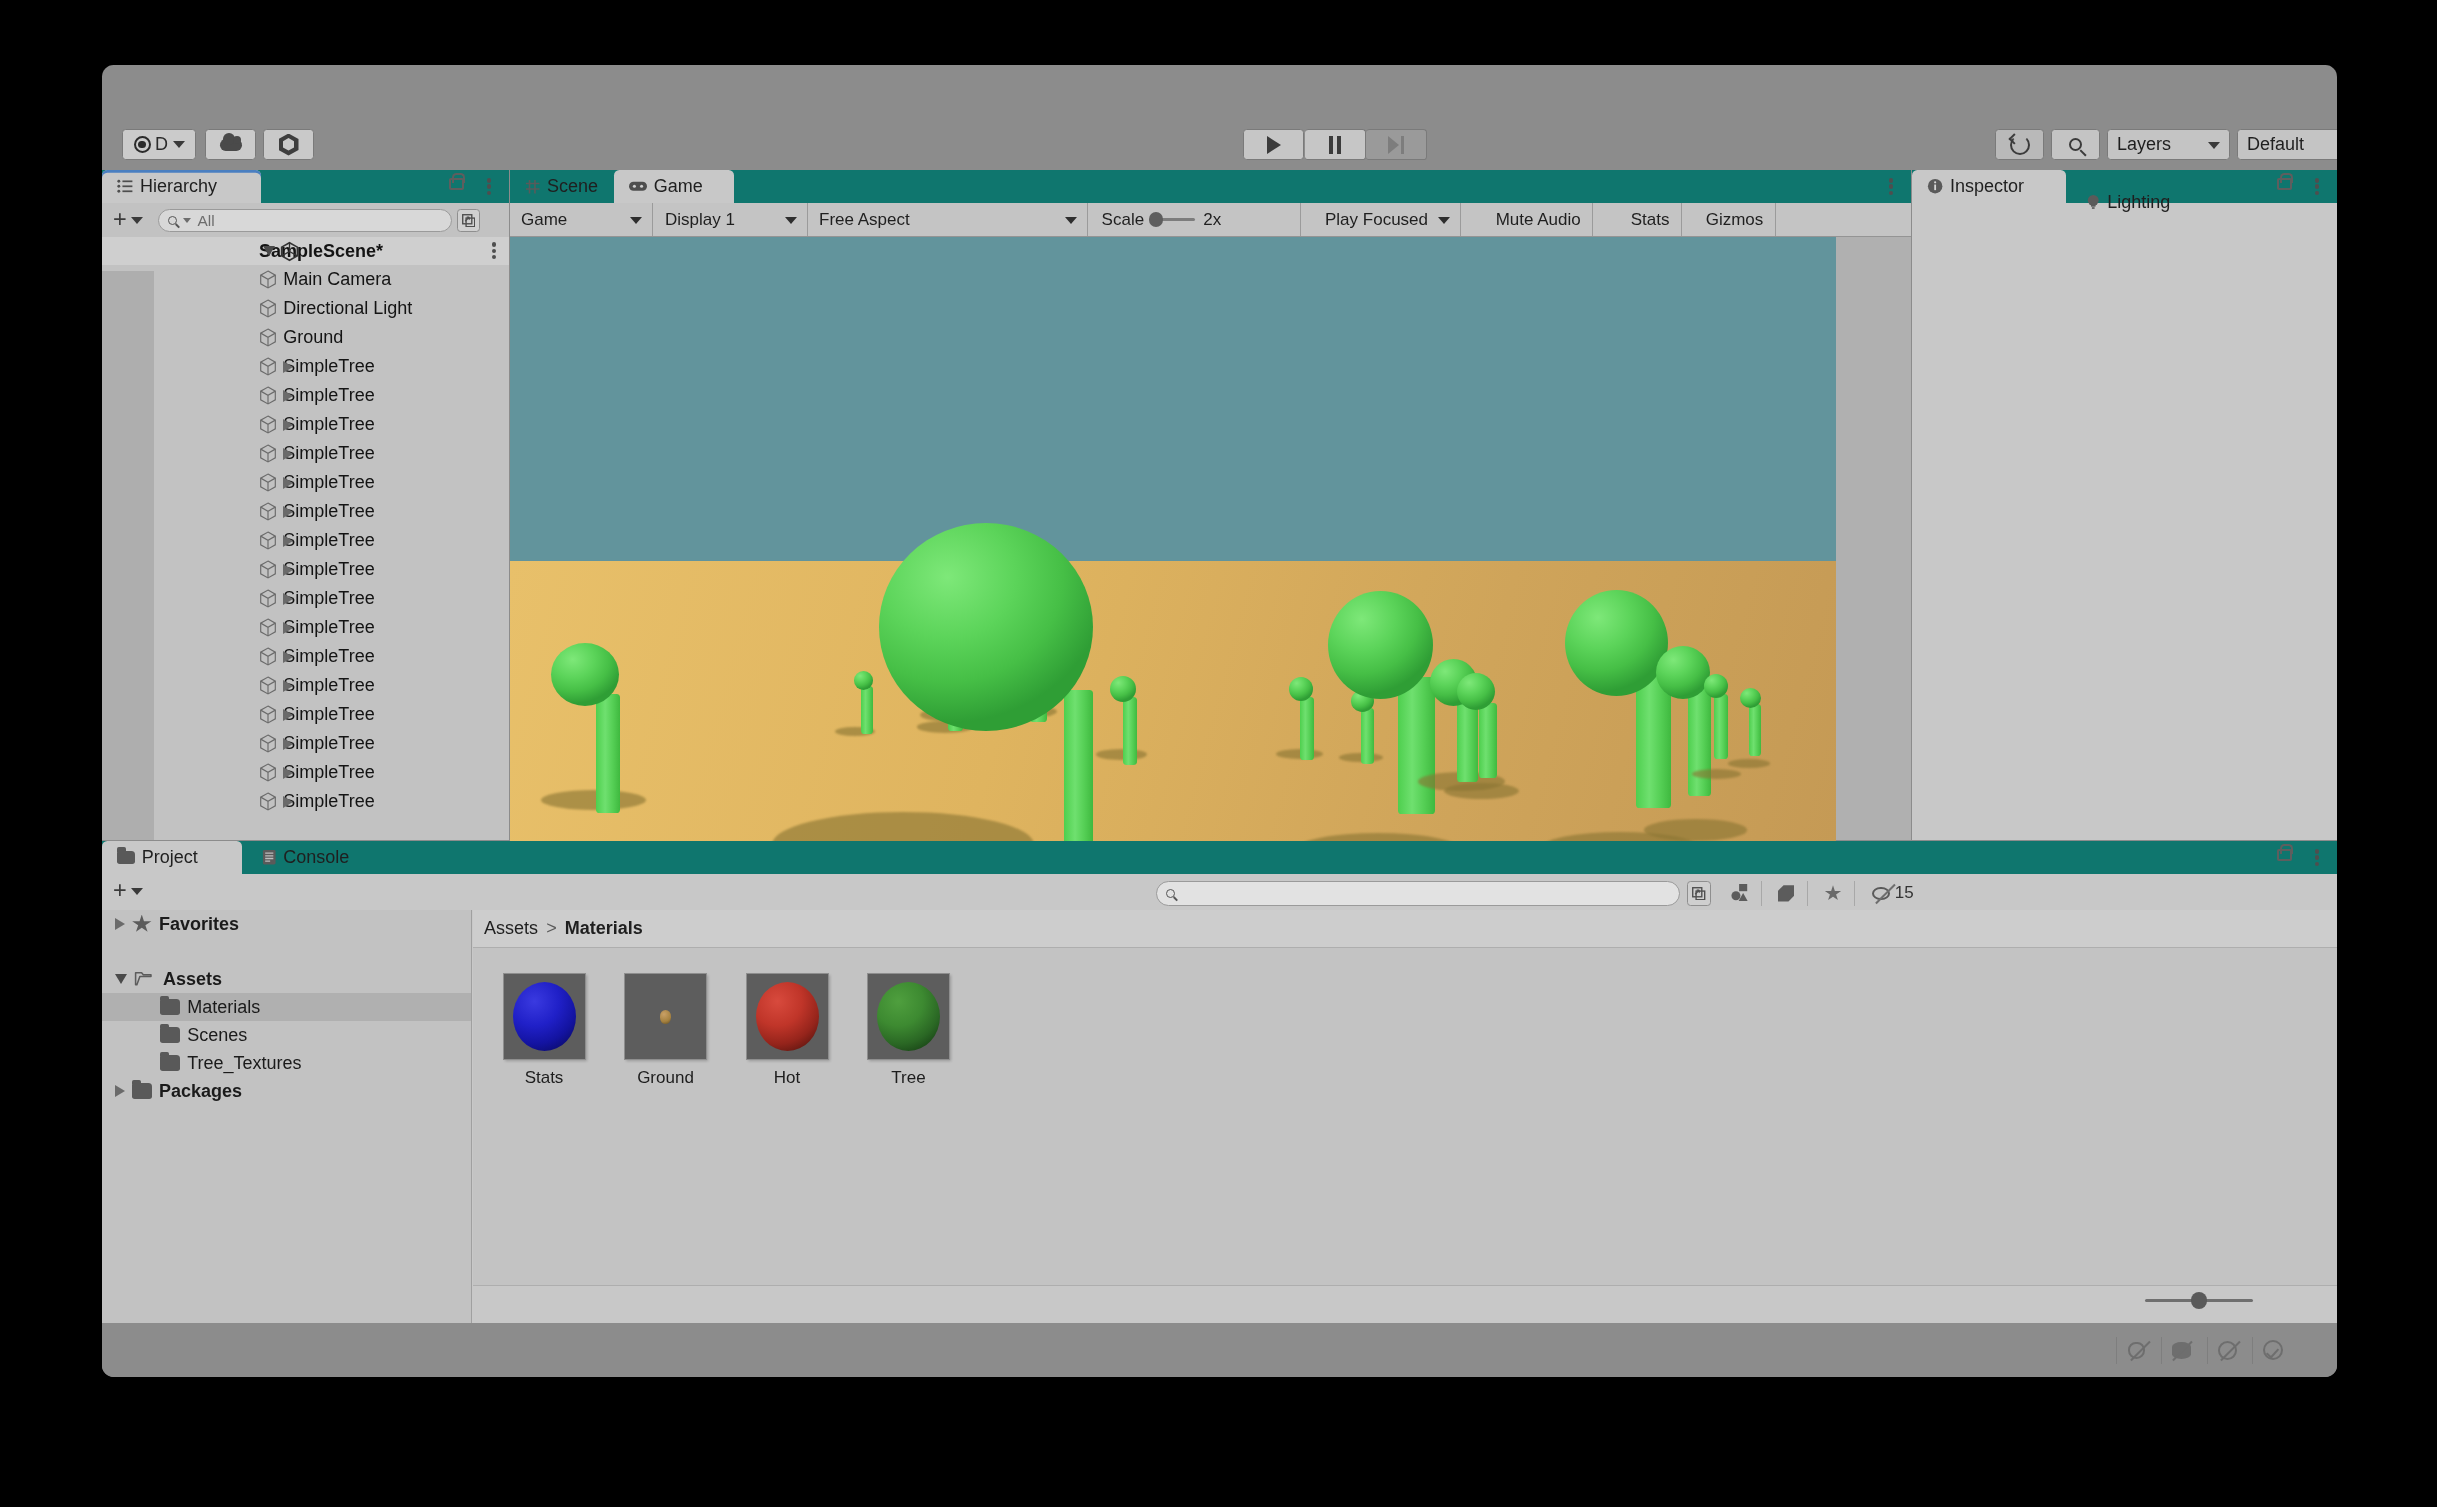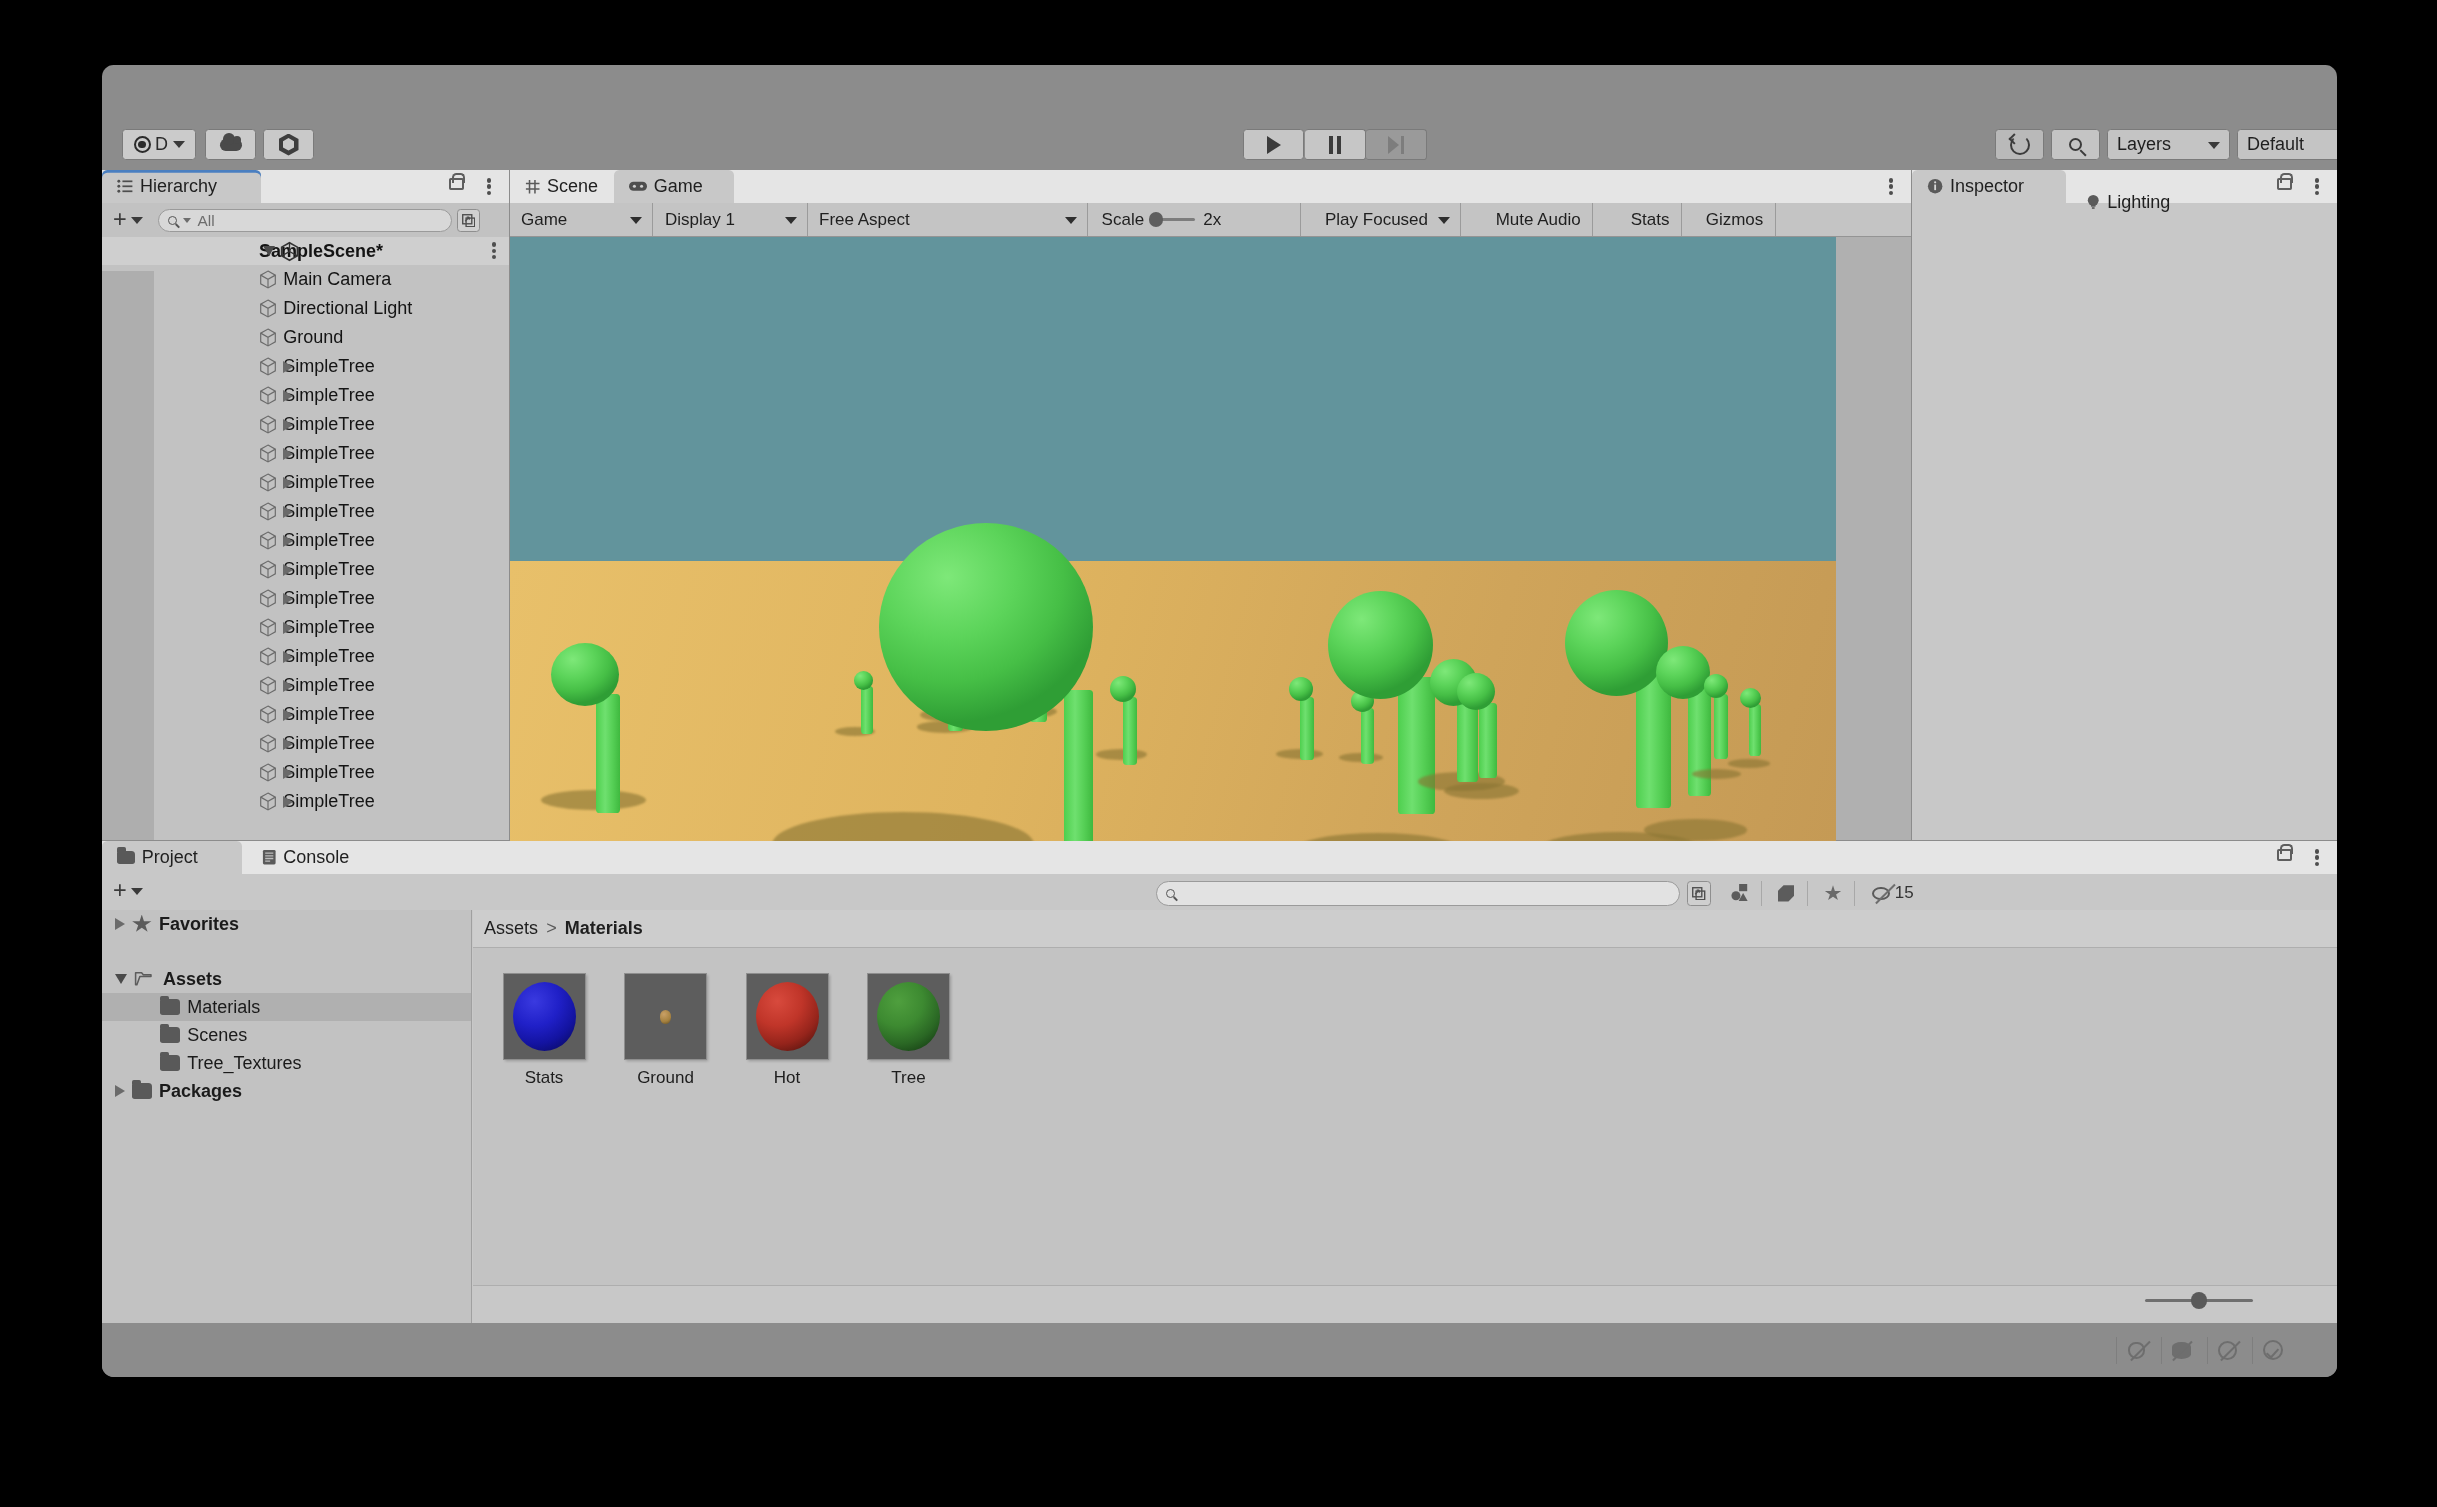--- a/index.html
+++ b/index.html
@@ -135,21 +135,21 @@
   .step-ic::after{content:"";position:absolute;right:0;top:0;width:3.6px;height:18px;background:#7d7d7d;}
   .undo-ic{ width:20px;height:20px;border:2.2px solid #3b3b3b;border-radius:50%;border-top-color:transparent;position:relative;}
   .undo-ic::after{content:"";position:absolute;left:-1.8px;top:-1.8px;width:6.3px;height:6.3px;border-left:2.2px solid #3b3b3b;border-bottom:2.2px solid #3b3b3b;transform:rotate(45deg);}
   .mag-ic{ width:13.6px;height:13.6px;border:2.2px solid #3b3b3b;border-radius:50%;position:relative;}
   .mag-ic::after{content:"";position:absolute;right:-6.3px;bottom:-4.5px;width:8.1px;height:2.2px;background:#3b3b3b;transform:rotate(45deg);}
 
   
   .panel { position: absolute; background: #c8c8c8; }
   .tabstrip {
     position: absolute; left:0; top:0; width:100%; height:33px;
-    background: #e5e5e5;
+    background: #0f766e;
   }
   .tab {
     position: absolute; top:0; height:33px;
     display:flex; align-items:center; gap:7.2px;
     padding: 0 14.5px; font-size: 18px; color:#1f1f1f;
     border-top-left-radius:5.4px; border-top-right-radius:5.4px;
   }
   .tab.active { background:#c8c8c8; }
   .tab.active.accent { box-shadow: inset 0 2.7px 0 0 #4a7fc1; }
   .lockicon {

